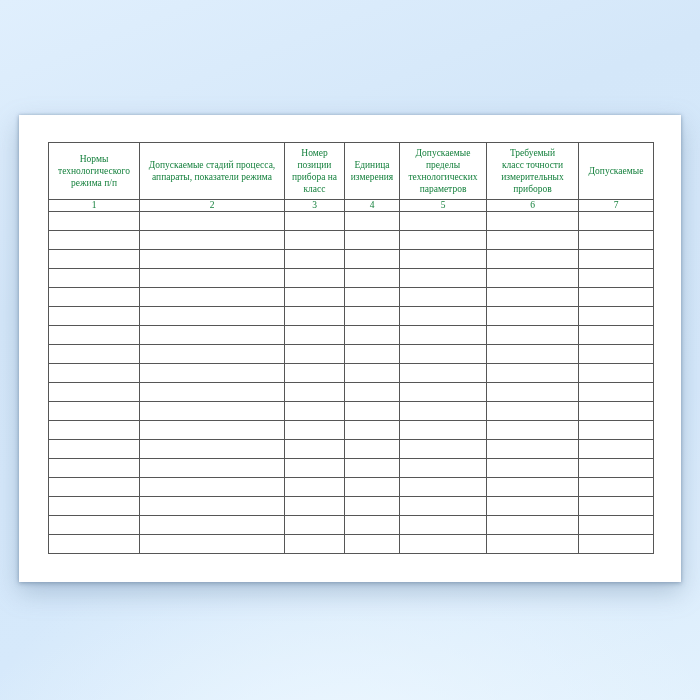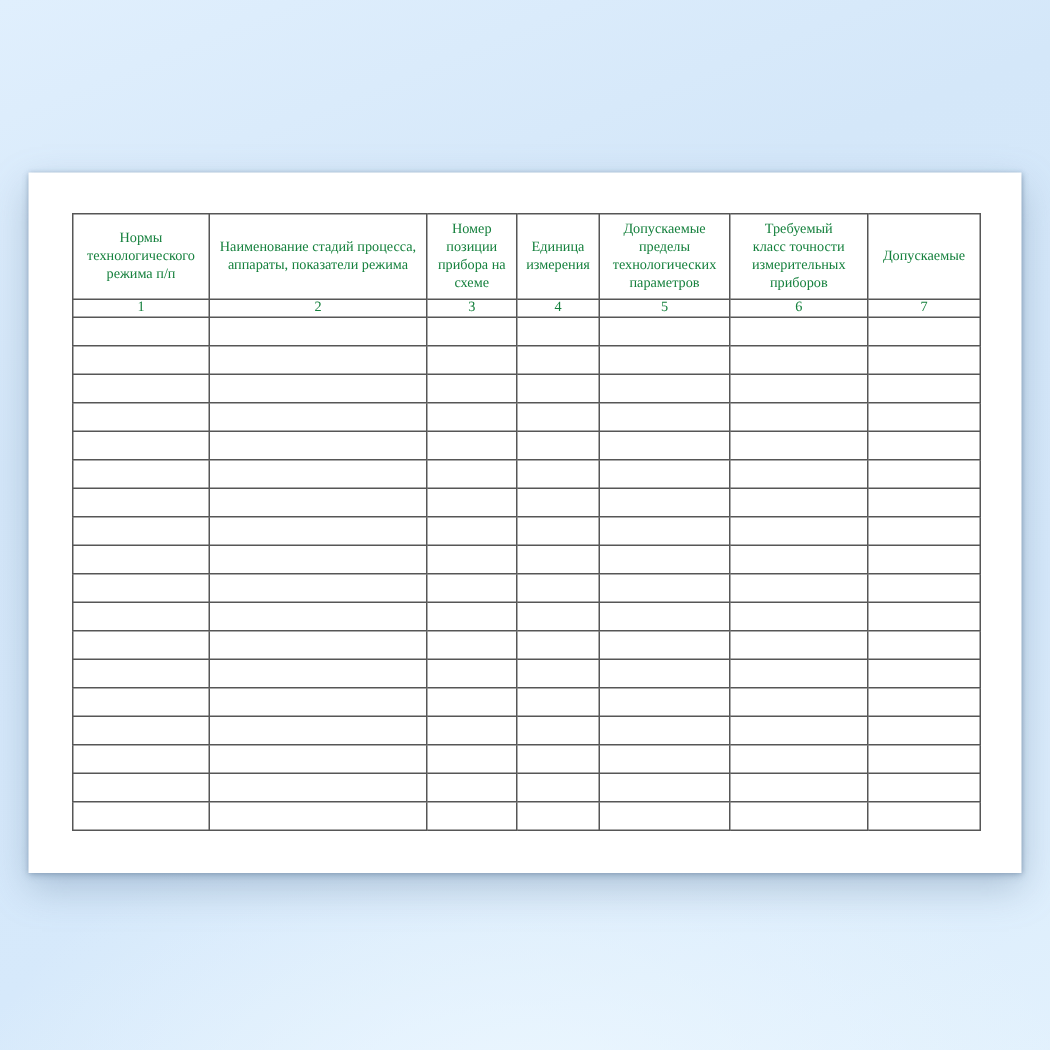--- a/index.html
+++ b/index.html
@@ -83,26 +83,26 @@
           <col class="c4">
         <col class="c5">
           <col class="c6">
           <col class="c7">
       </colgroup>
       <thead>
         <tr class="header-row">
           <th>Нормы
 технологического
 режима п/п</th>
-          <th>Наименование стадий процесса,
+          <th>Допускаемые стадий процесса,
 аппараты, показатели режима</th>
           <th>Номер
 позиции
 прибора на
-схеме</th>
+класс</th>
           <th>Единица
 измерения</th>
           <th>Допускаемые
 пределы
 технологических
 параметров</th>
           <th>Требуемый
 класс точности
 измерительных
 приборов</th>

